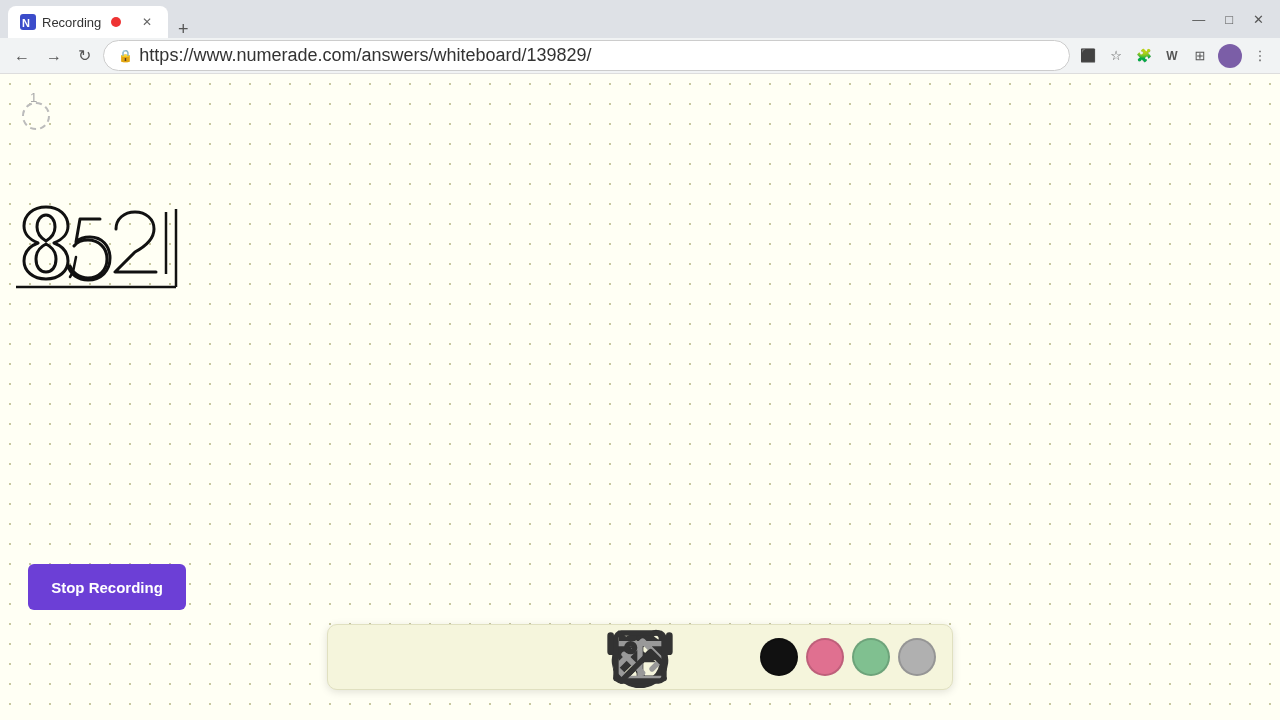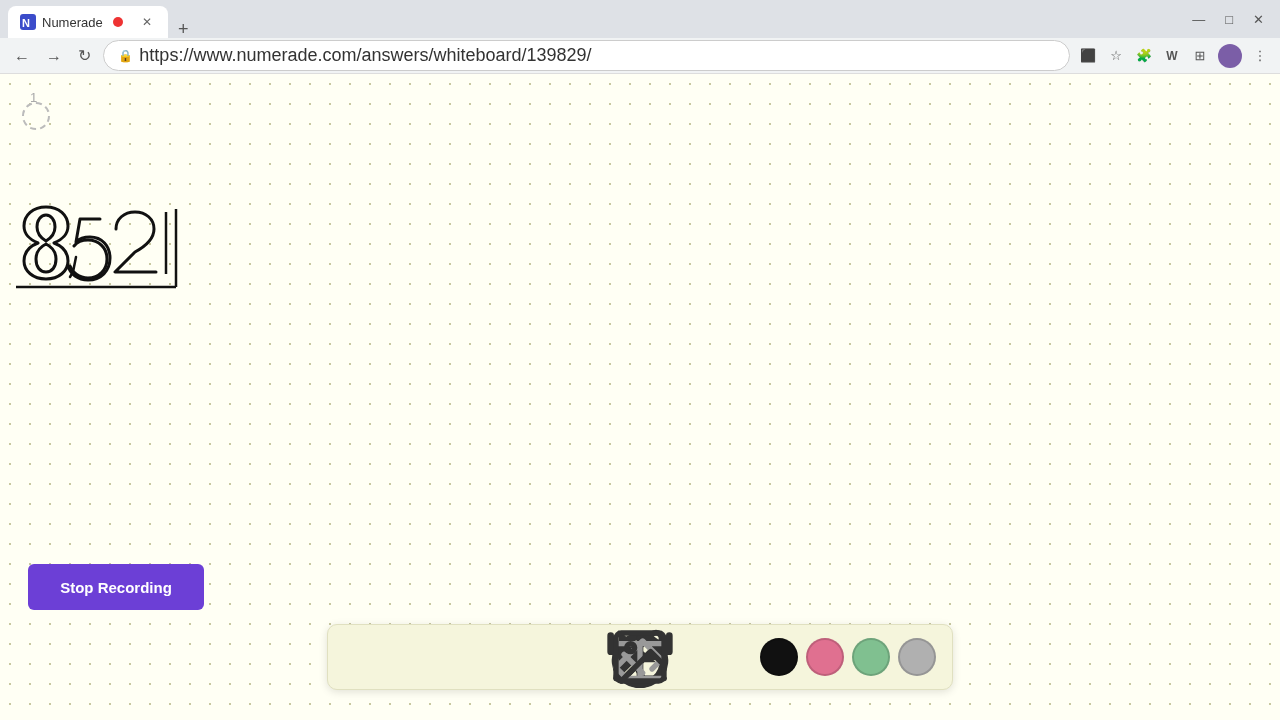--- a/index.html
+++ b/index.html
@@ -156,21 +156,21 @@
       bottom: 110px;
       left: 28px;
       background: #6c3fd6;
       color: #fff;
       border: none;
       border-radius: 6px;
       padding: 12px 20px;
       font-size: 15px;
       font-weight: bold;
       cursor: pointer;
-      width: 176px;
+      width: 158px;
       height: 46px;
       display: flex;
       align-items: center;
       justify-content: center;
     }
 
     
     .toolbar {
       position: absolute;
       bottom: 30px;
@@ -220,21 +220,21 @@
 <body>
 
 <div class="browser-titlebar">
   <div class="tab-bar">
     <div class="tab">
 
       <svg width="16" height="16" viewBox="0 0 16 16">
         <rect width="16" height="16" rx="3" fill="#3b4cca"></rect>
         <text x="2" y="13" font-size="11" fill="white" font-weight="bold">N</text>
       </svg>
-      <span>Numerade</span>
+      <span>Recording</span>
       <div class="tab-record-dot"></div>
       <span class="tab-close">✕</span>
     </div>
     <button class="tab-new">+</button>
   </div>
   <div class="window-controls">
     <button class="win-btn">—</button>
     <button class="win-btn">□</button>
     <button class="win-btn">✕</button>
   </div>

